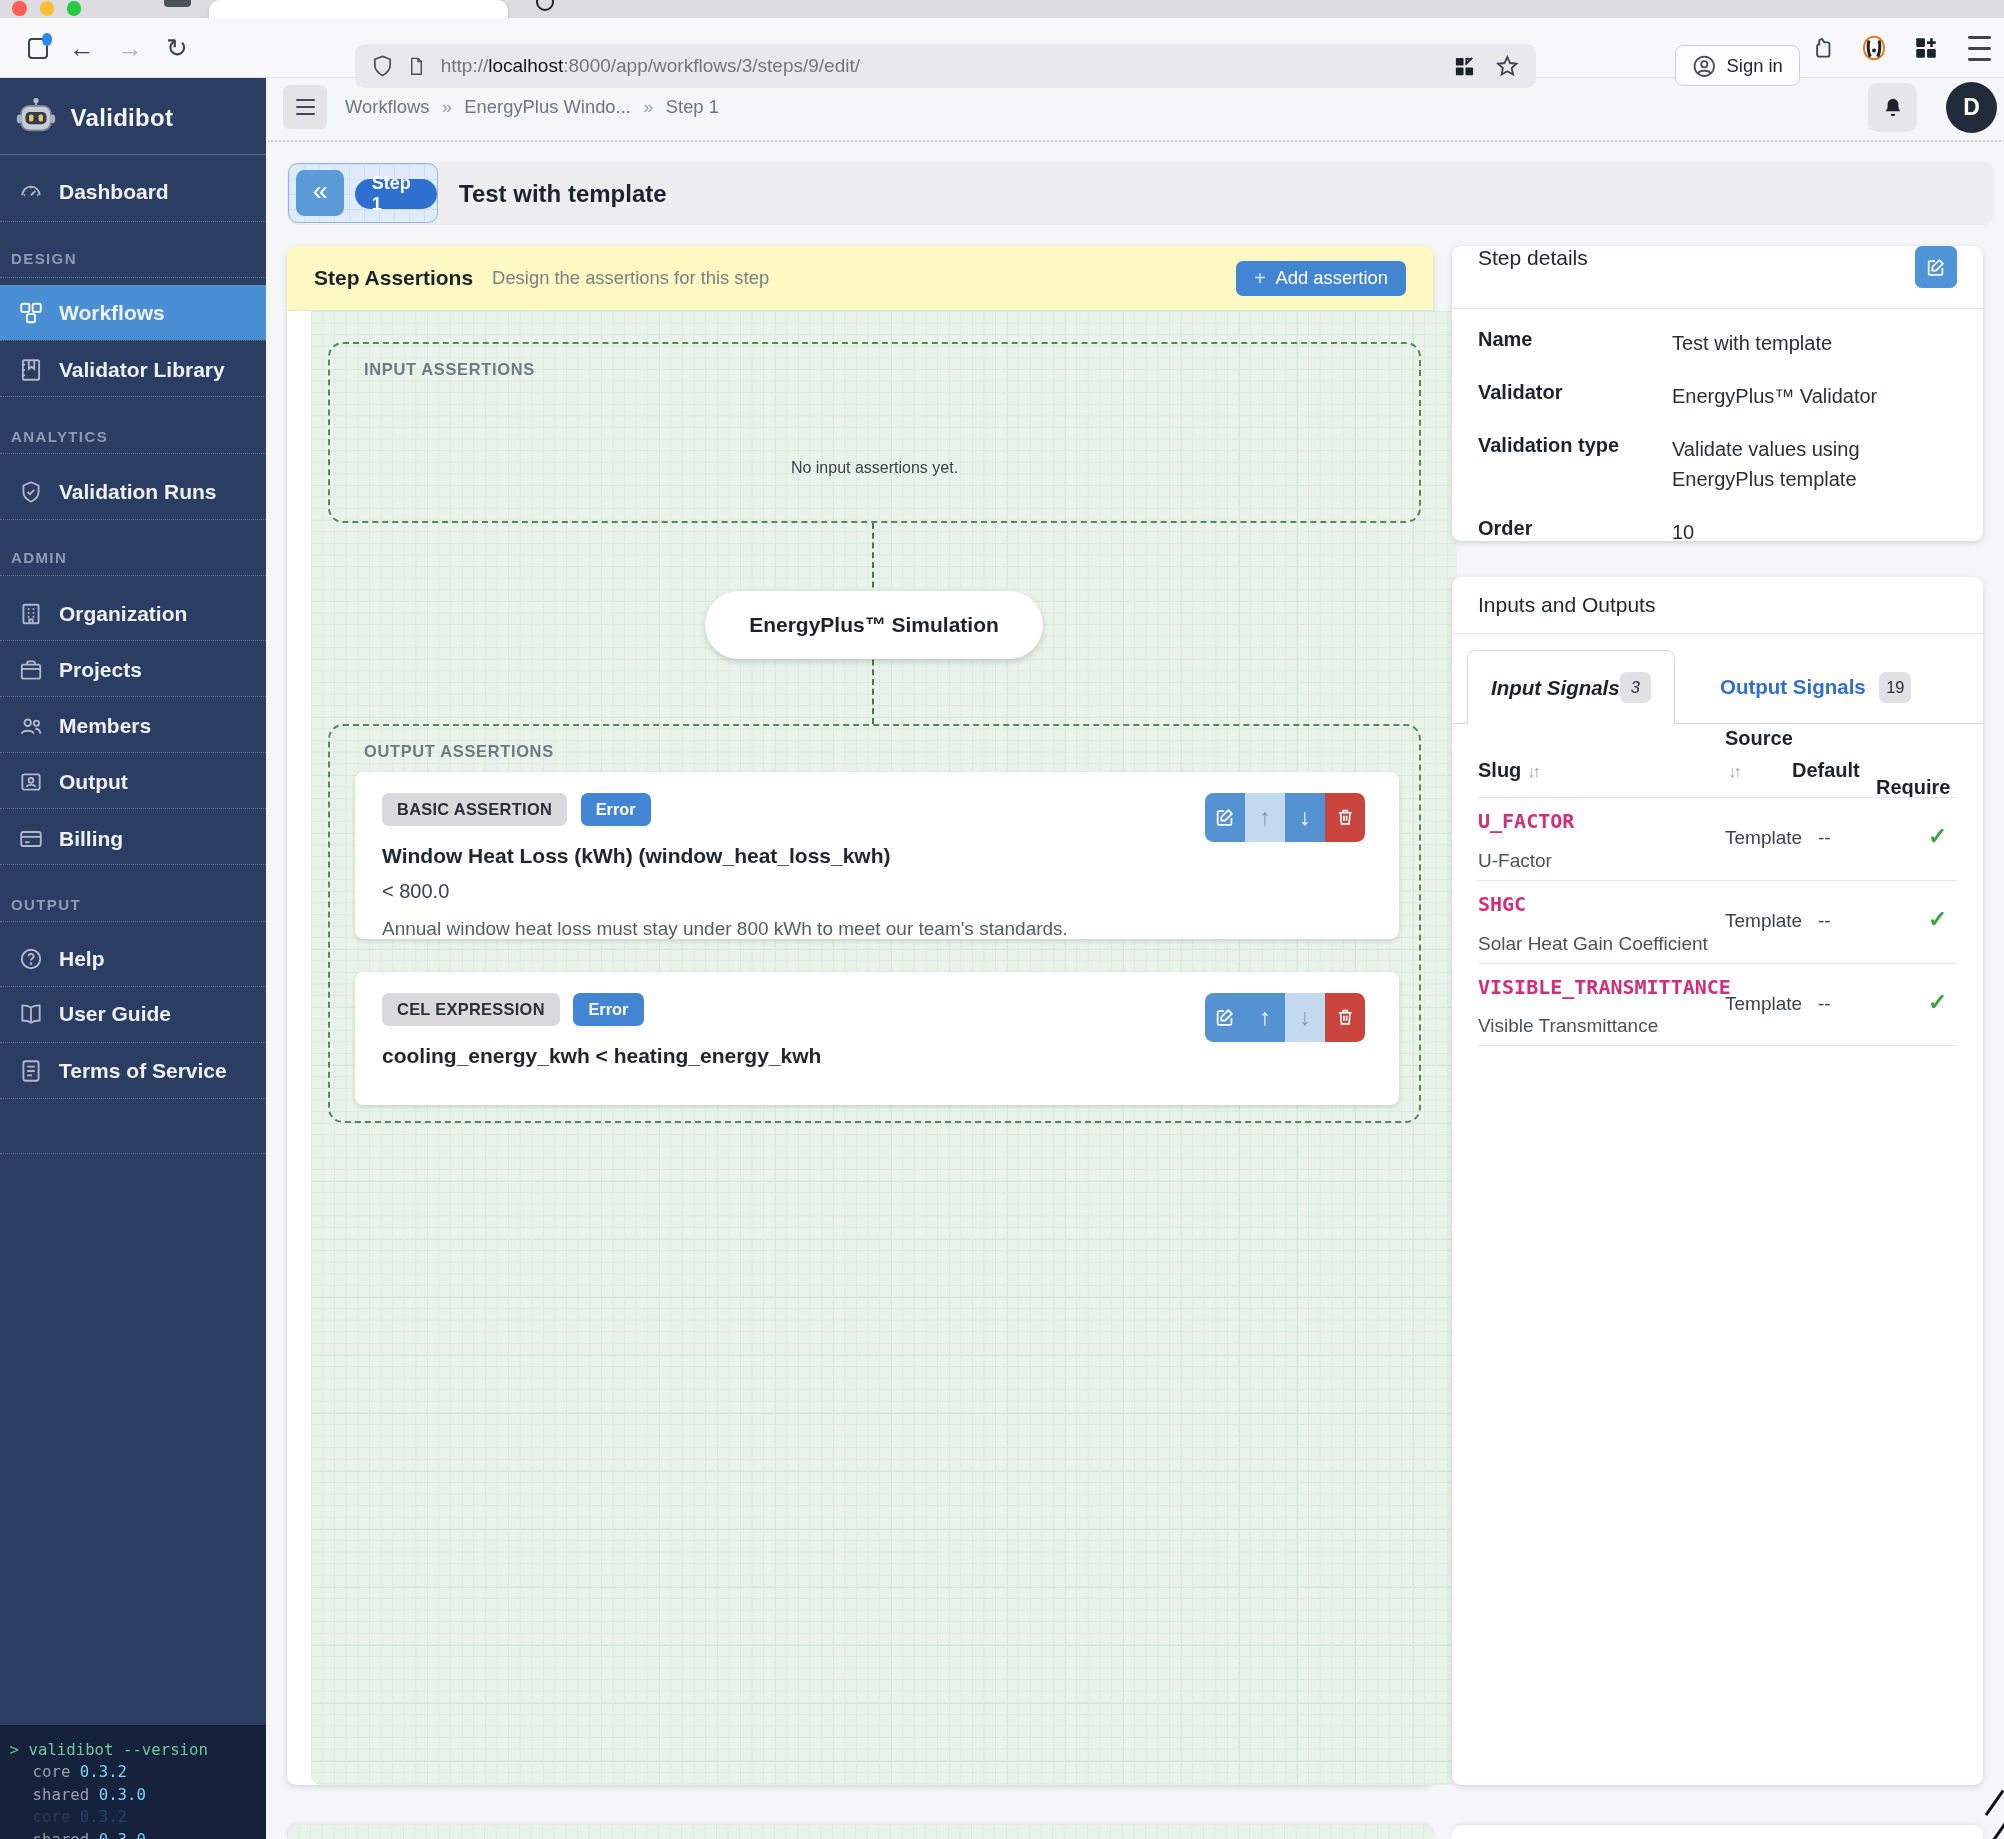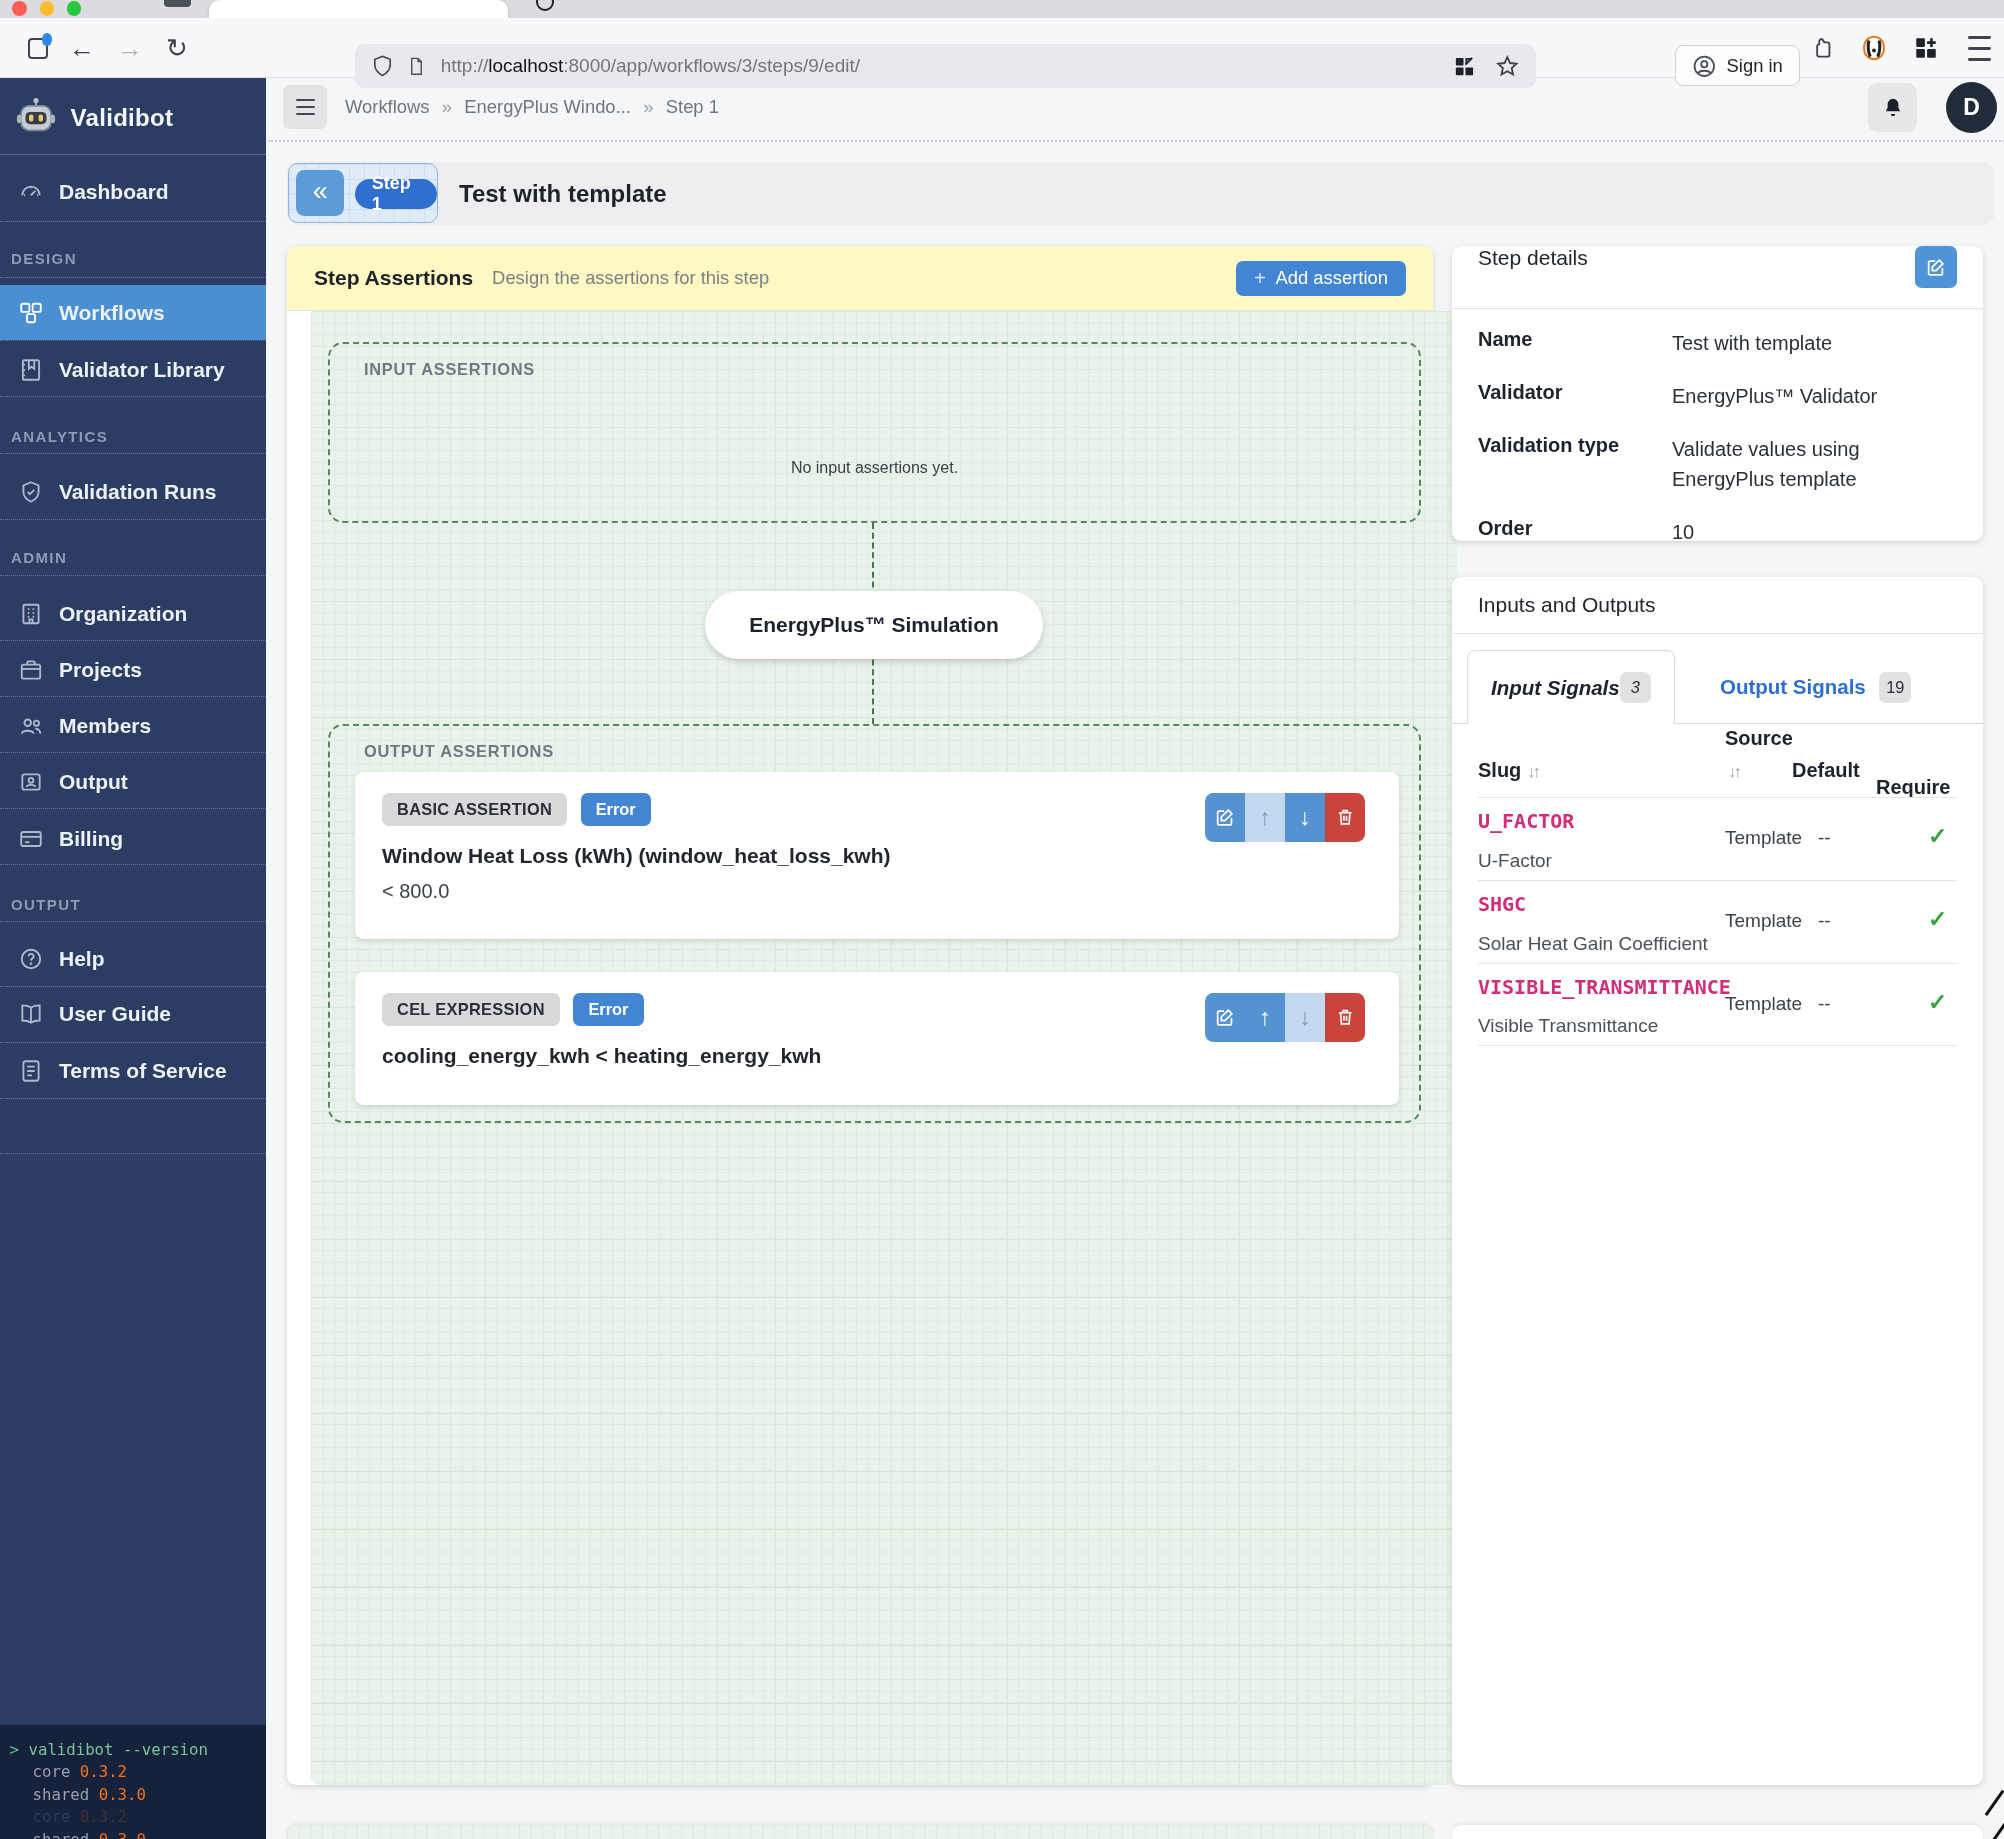--- a/index.html
+++ b/index.html
@@ -37,21 +37,21 @@
   .side-item { position:absolute; left:0; width:266px; height:55px; display:flex; align-items:center; gap:15px; padding-left:18px; color:#edf1f8; cursor:pointer; }
   .side-item .lbl { font-size:21px; font-weight:600; }
   .side-item svg { stroke:#aeb9cd; }
   .side-item.active { background:#4a8fd4; }
   .side-item.active svg { stroke:#ffffff; }
   .side-label { position:absolute; left:0; width:266px; padding-left:11px; font-size:15px; font-weight:bold; letter-spacing:1.4px; color:#8d9cb6; }
   .terminal { position:absolute; left:0; top:1647px; width:266px; height:114px; background:#16213c; font-family:"DejaVu Sans Mono", monospace; font-size:15.7px; padding:13.6px 0 0 9.6px; line-height:22.5px; white-space:nowrap; }
   .t-prompt { color:#5fbd8d; }
   .t-cmd { color:#74c79a; }
   .t-key { color:#98a1ad; }
-  .t-val { color:#f97316;margin-top:12px; }
+  .t-val { color:#7dd3fc;margin-top:12px; }
   .t-faded { opacity:.18; }
 
   
   .hamb-btn { position:absolute; left:283px; top:85px; width:44px; height:44px; background:#e4e4e7; border-radius:6.8px; display:flex; flex-direction:column; align-items:center; justify-content:center; gap:4.8px; }
   .hamb-btn div { width:19px; height:2.4px; background:#43474f; border-radius:1.4px; }
   .breadcrumb { position:absolute; left:345px; top:85px; height:44px; display:flex; align-items:center; gap:12.3px; font-size:18.4px; color:#6f7680; }
   .crumb-sep { color:#9aa0a8; }
   .bell-btn { position:absolute; left:1868px; top:83px; width:49px; height:49px; background:#e7e7ea; border-radius:9.6px; display:flex; align-items:center; justify-content:center; }
   .avatar { position:absolute; left:1946px; top:82px; width:51px; height:51px; border-radius:50%; background:#212b3a; color:#fff; font-size:23px; font-weight:bold; display:flex; align-items:center; justify-content:center; }
   .head-dots { position:absolute; left:268px; top:140px; width:1737px; border-top:2px dotted #cbcbd0; }
@@ -436,20 +436,21 @@
       <div class="zone" style="left:17px; top:413px; width:1093px; height:399px;">
         <span class="zone-label">OUTPUT ASSERTIONS</span>
 
         <div class="a-card" style="top:46px; height:167px;">
           <div class="badge-row">
             <span class="badge-type">BASIC ASSERTION</span>
             <span class="badge-level">Error</span>
           </div>
           <div class="a-title">Window Heat Loss (kWh) (window_heat_loss_kwh)</div>
           <div class="a-cond">&lt; 800.0</div>
+          <div class="a-desc">Annual window heat loss must stay under 800 kWh to meet our team's standards.</div>
           <div class="abtn-group">
             <div class="abtn blue">
               <svg width="22" height="22" viewBox="0 0 24 24" fill="none" stroke="#fff" stroke-width="1.9">
                   <path d="M19 13v6a1.5 1.5 0 0 1-1.5 1.5h-12A1.5 1.5 0 0 1 4 19V7a1.5 1.5 0 0 1 1.5-1.5H11"></path>
                   <path d="M15.5 4.5l4 4L12 16H8v-4z"></path>
                 </svg>
             </div>
             <div class="abtn lite">
                 <span>↑</span>
               </div>

